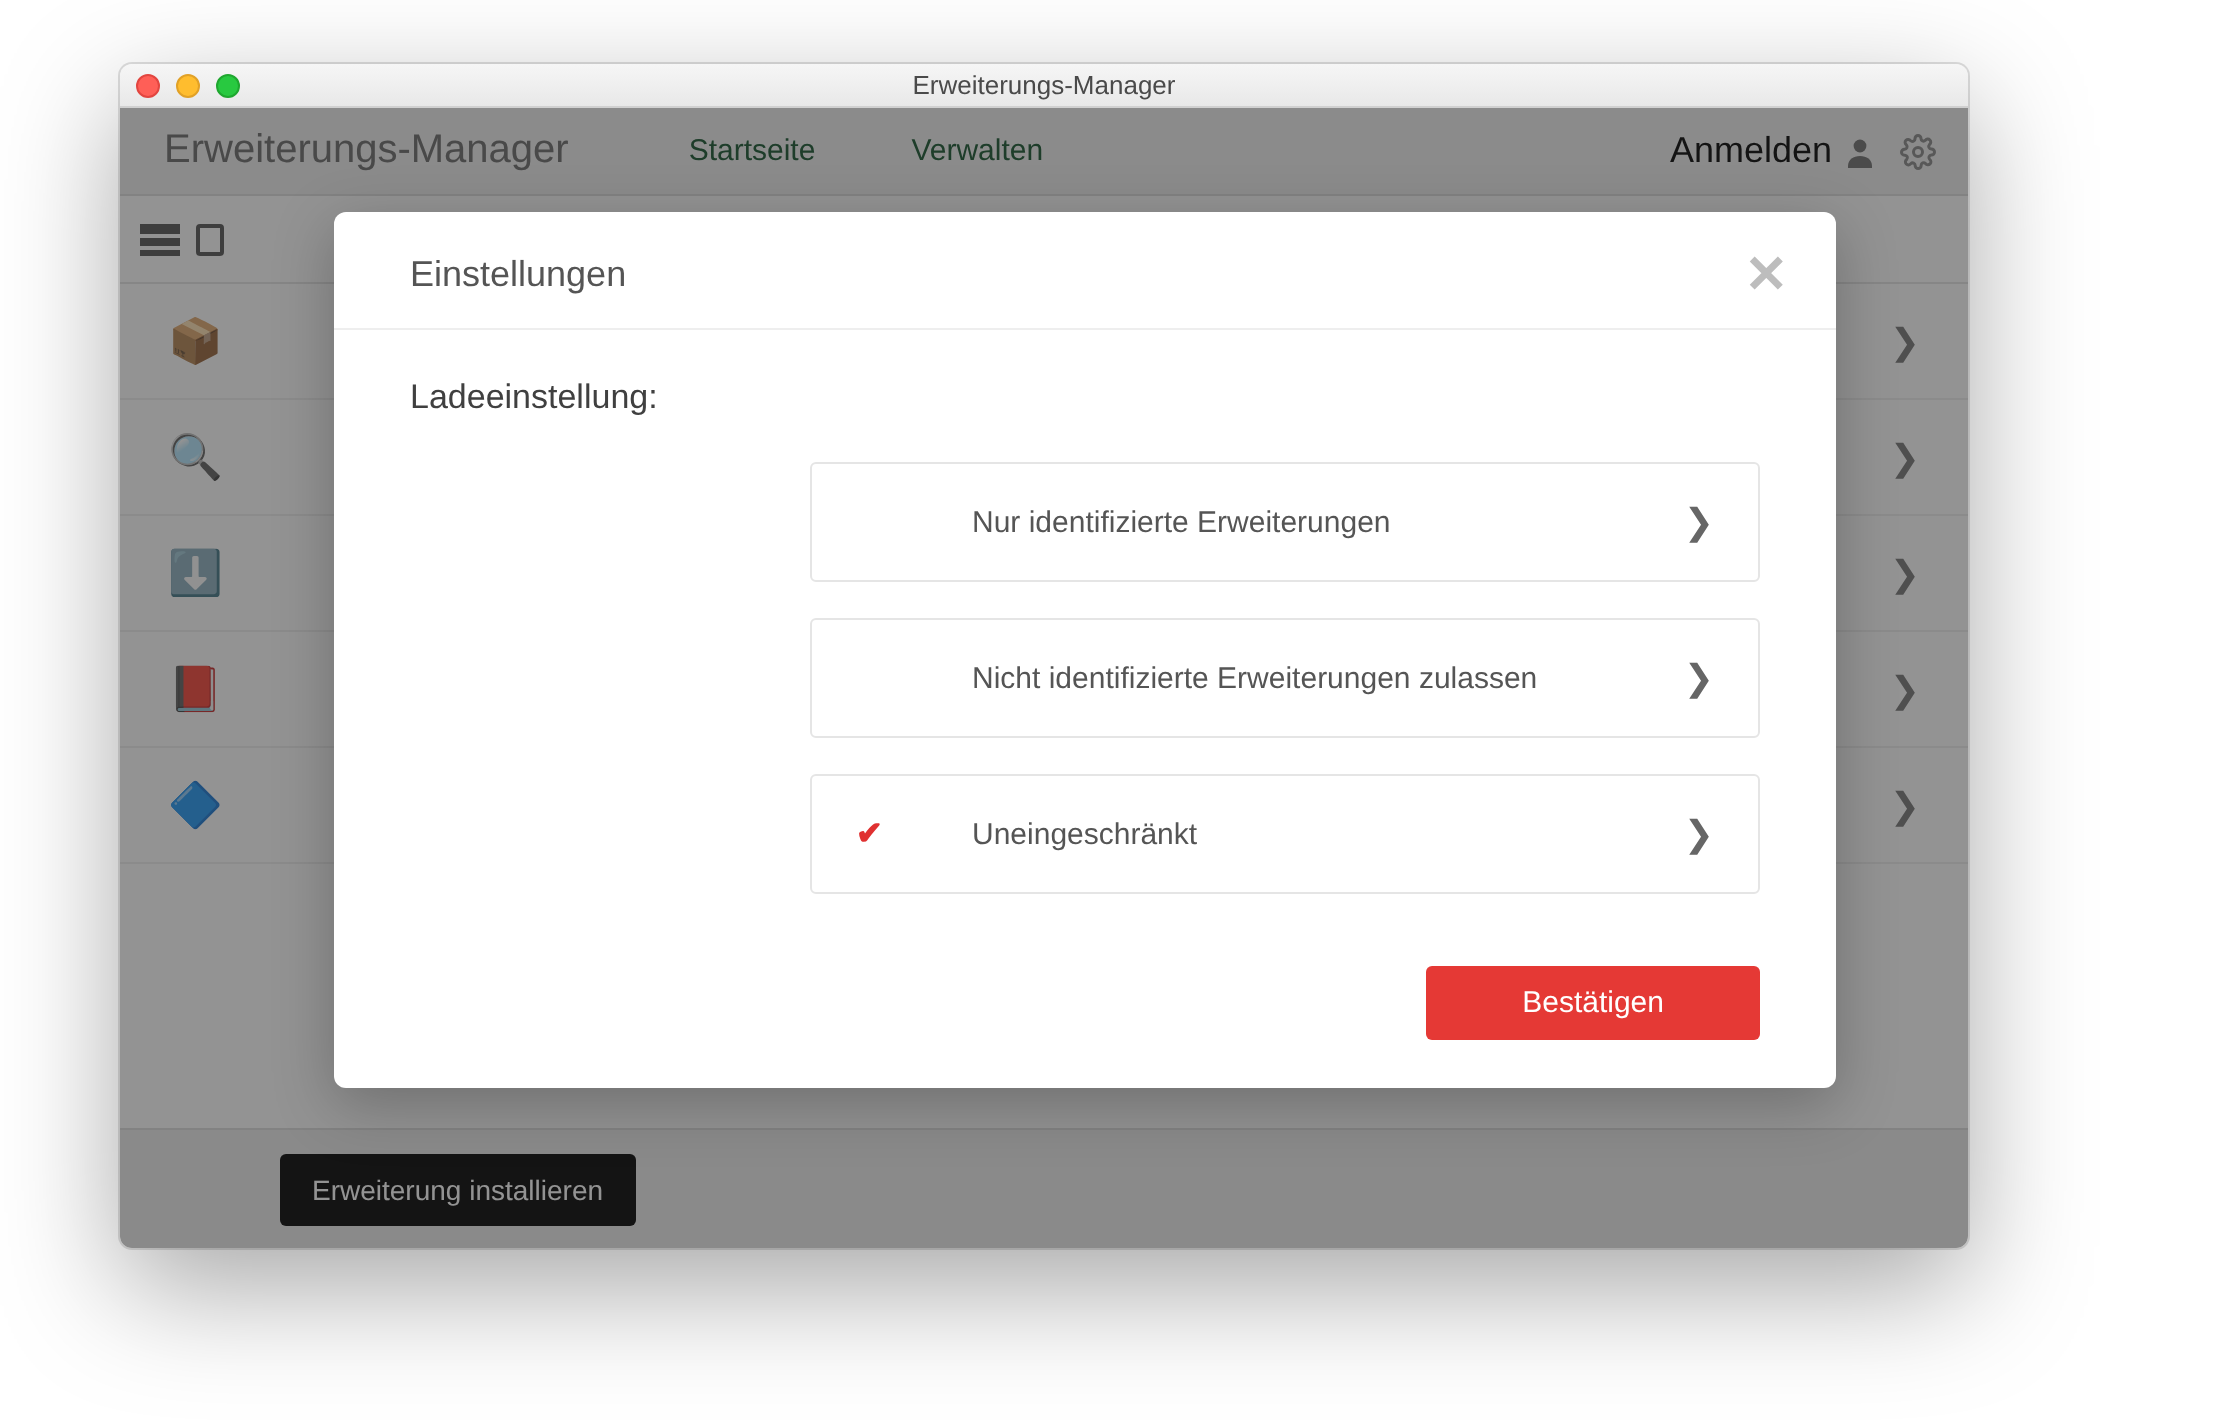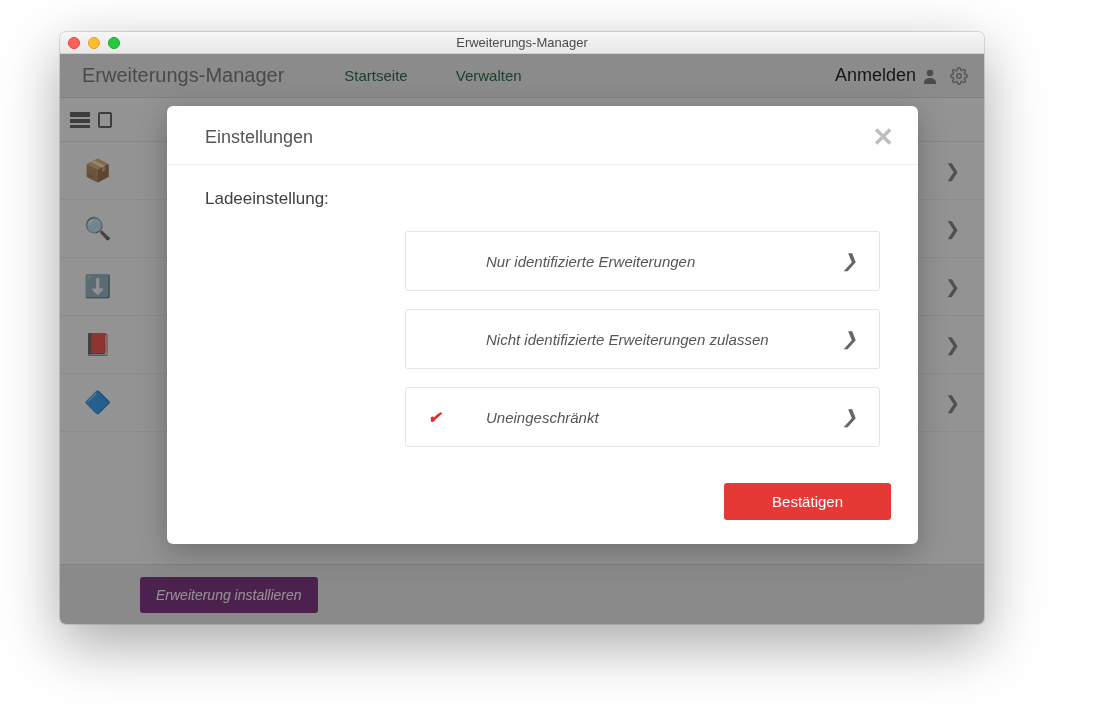--- a/index.html
+++ b/index.html
@@ -72,22 +72,22 @@
     width:28px; height:28px; margin-right:16px;
     display:flex; align-items:center; justify-content:center;
     font-size:22px;
   }
   .row .chev { position:absolute; right:24px; color:#777; font-size:18px;}
   .footer {
     height:60px; background:#ececec; border-top:1px solid #ddd;
     display:flex; align-items:center; padding-left:80px;
   }
   .install-btn {
-    background:#701a75; color:#fff; border:none;
-    padding:10px 16px; border-radius:3px; font-size:14px;font-style:italic;
+    background:#000000; color:#fff; border:none;
+    padding:10px 16px; border-radius:3px; font-size:14px;
   }
   
   .overlay {
     position:absolute; left:0; top:22px; right:0; bottom:0;
     background: rgba(40,40,40,0.5);
   }
   .modal {
     position:absolute; left:62px; top:52px; right:66px;
     background:#fff; border-radius:6px;
     box-shadow: 0 8px 30px rgba(0,0,0,0.25);
@@ -110,29 +110,28 @@
     display:flex;align-items:center;justify-content:center;
     position:absolute; right:42px; top:68px;
   }
   .options{margin-left:200px; margin-top:22px;}
   .option{
     border:1px solid #e5e5e5; border-radius:3px;
     height:60px; margin-bottom:18px;
     display:flex; align-items:center; padding:0 22px 0 22px;
     position:relative; color:#555; font-size:15px;
     background:#fff;
-    font-style:italic;
   }
   .option .check{
     width:40px; color:#e03131; font-size:16px; font-weight:bold;
   }
   .option .label{flex:1; padding-left:18px;}
   .option .chevr{color:#666; font-size:18px;}
   .modal-footer{
-    display:flex; justify-content:flex-end; padding:12px 27px 4px 38px;
+    display:flex; justify-content:flex-end; padding:12px 38px 4px 38px;
   }
   .confirm-btn{
     background:#e53935; color:#fff; border:none;
     padding:10px 48px; font-size:15px; border-radius:3px;
   }
   .gear{
     width:18px;height:18px;display:inline-block;
   }
 </style>
 </head>

